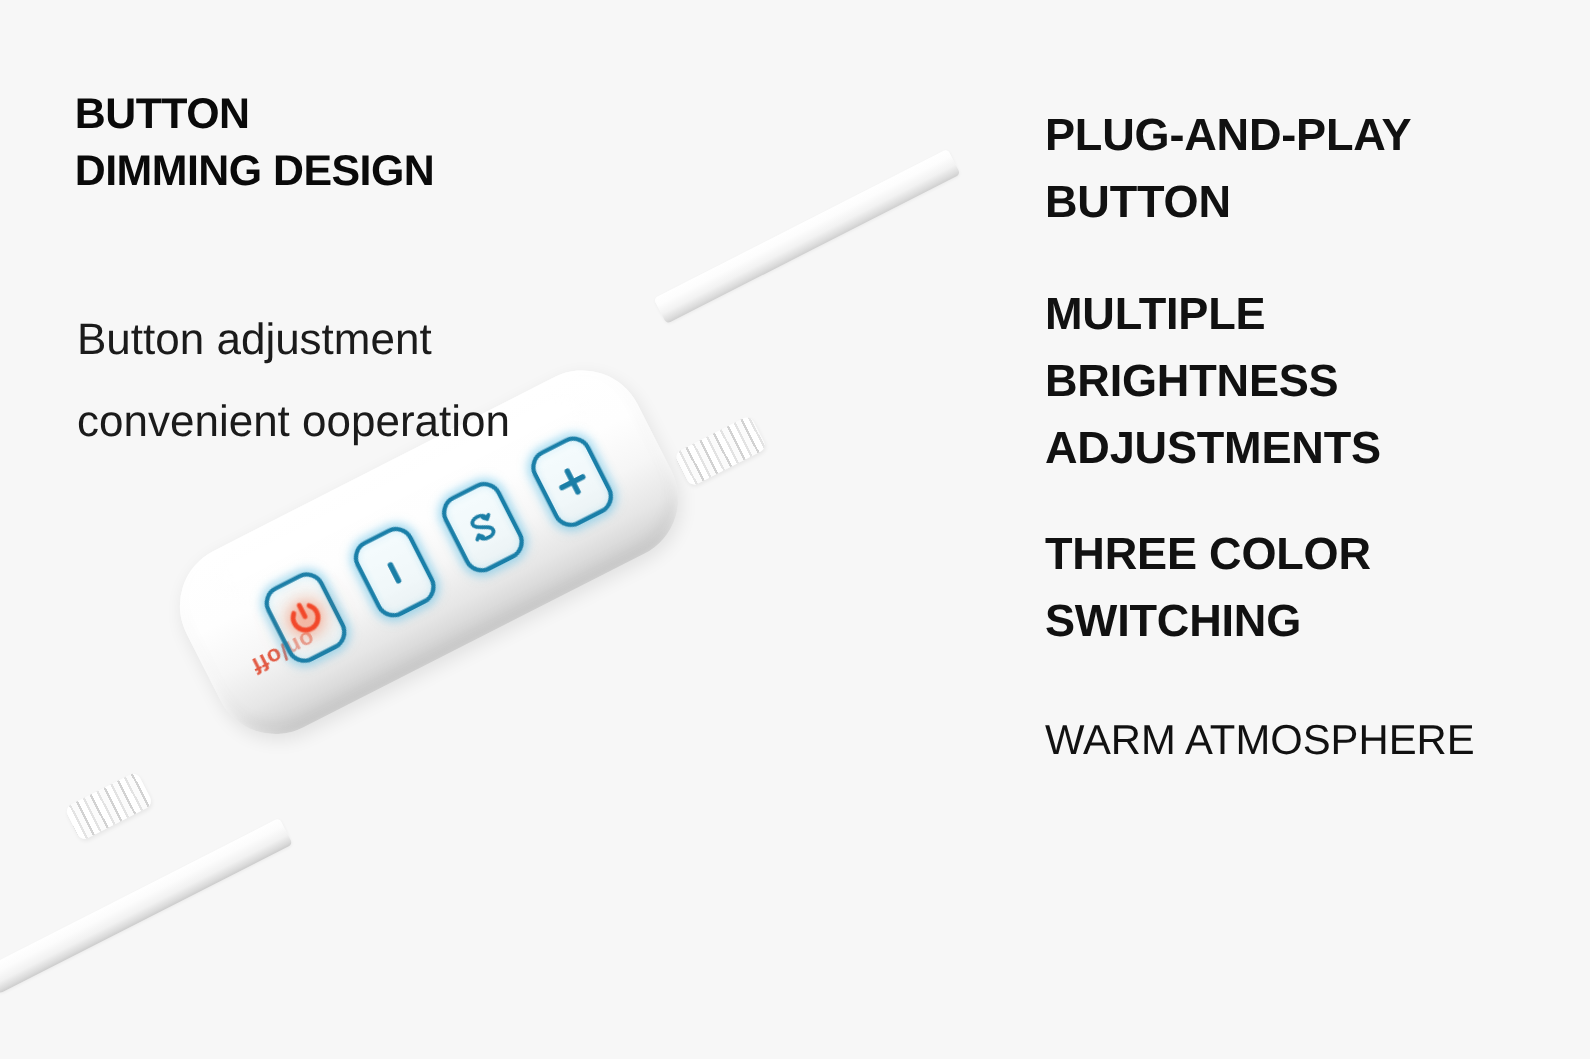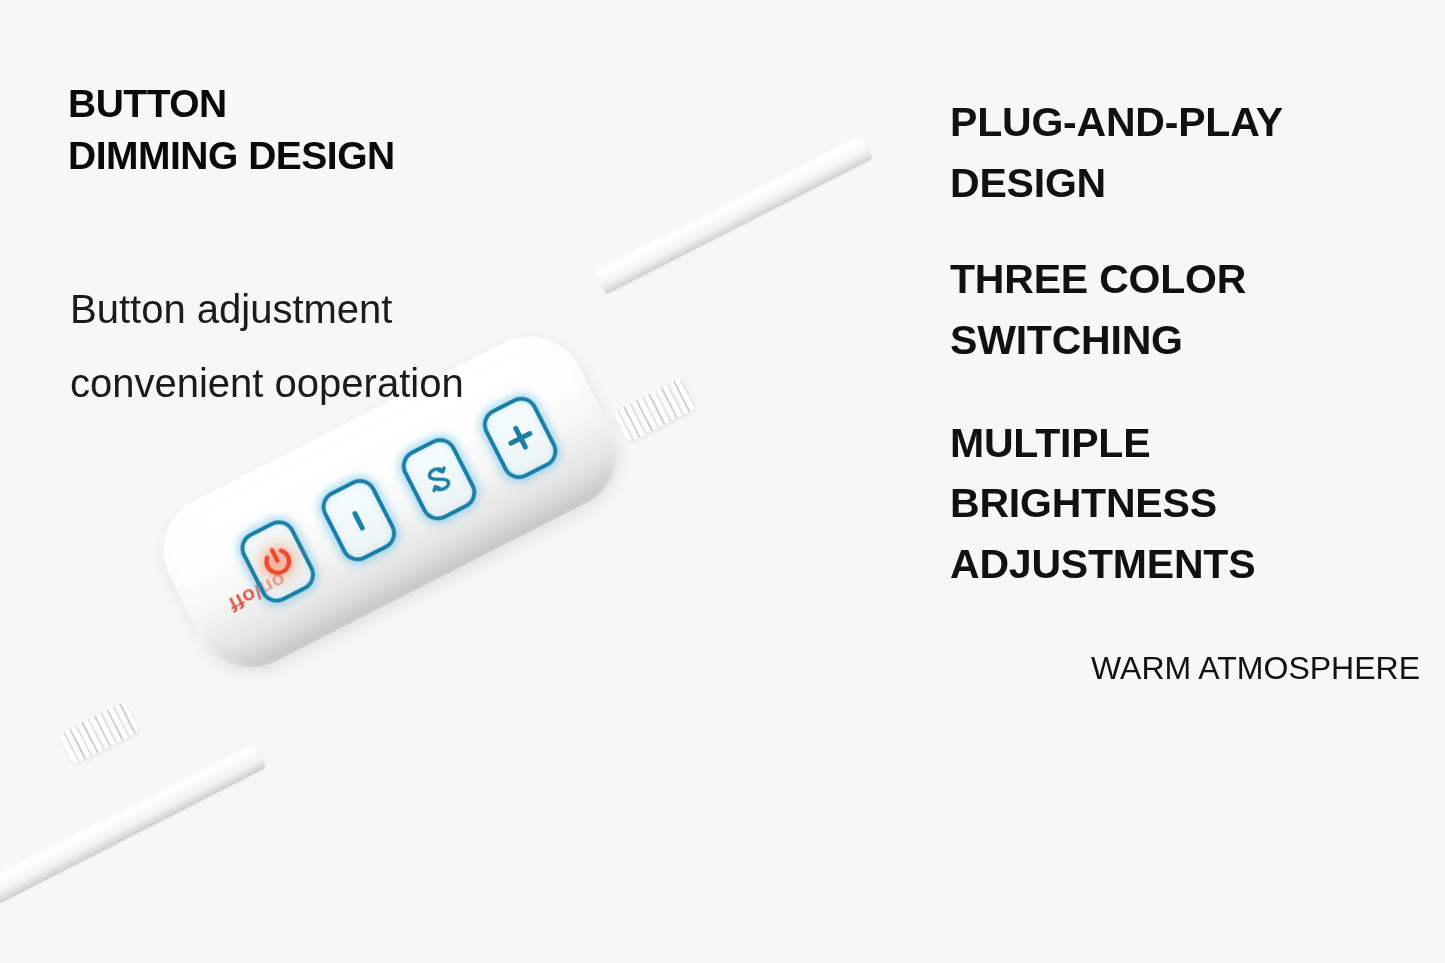--- a/index.html
+++ b/index.html
@@ -52,21 +52,21 @@
     top: 92px;
     width: 470px;
   }
   .feature {
     font-size: 41px;
     line-height: 1.48;
     color: #111111;
     white-space: pre-line;
   }
   .feature.bold   { font-weight: 700; letter-spacing: -0.2px; }
-  .feature.light  { font-weight: 400; letter-spacing: 0px; font-size: 32px; text-align: right; }
+  .feature.light  { font-weight: 400; letter-spacing: 0px; font-size: 38px; }
   .feature.gap-1 { margin-top: 0px; }
   .feature.gap-2 { margin-top: 36px; }
   .feature.gap-3 { margin-top: 42px; }
   .feature.gap-4 { margin-top: 50px; }
 
   
   #product {
     position: absolute;
     left: 0;
     top: 0;
@@ -287,22 +287,22 @@
   </div>
 
   <div class="headline">BUTTON
 DIMMING DESIGN</div>
 
   <div class="subcopy">Button adjustment
 convenient ooperation</div>
 
   <div class="features">
     <div class="feature bold gap-1">PLUG-AND-PLAY
-DESIGN</div>
-    <div class="feature bold gap-2">THREE COLOR
-SWITCHING</div>
+BUTTON</div>
     <div class="feature bold gap-3">MULTIPLE
 BRIGHTNESS
 ADJUSTMENTS</div>
+    <div class="feature bold gap-2">THREE COLOR
+SWITCHING</div>
     <div class="feature light gap-4">WARM ATMOSPHERE</div>
   </div>
 
 </div>
 
 </body></html>

